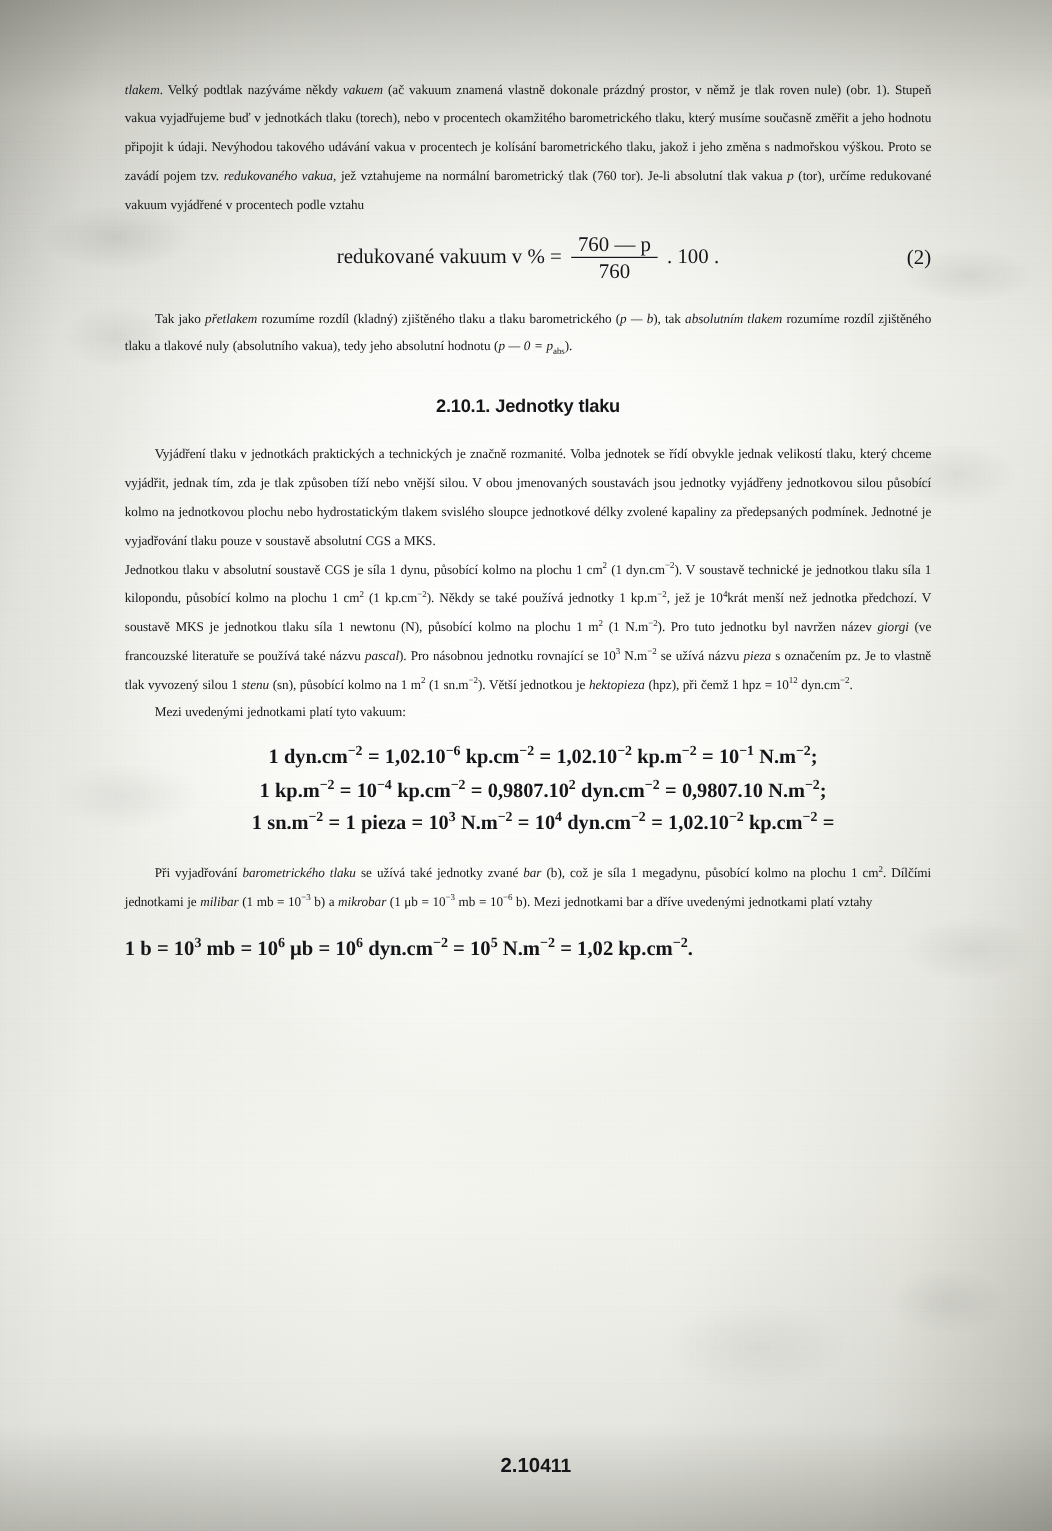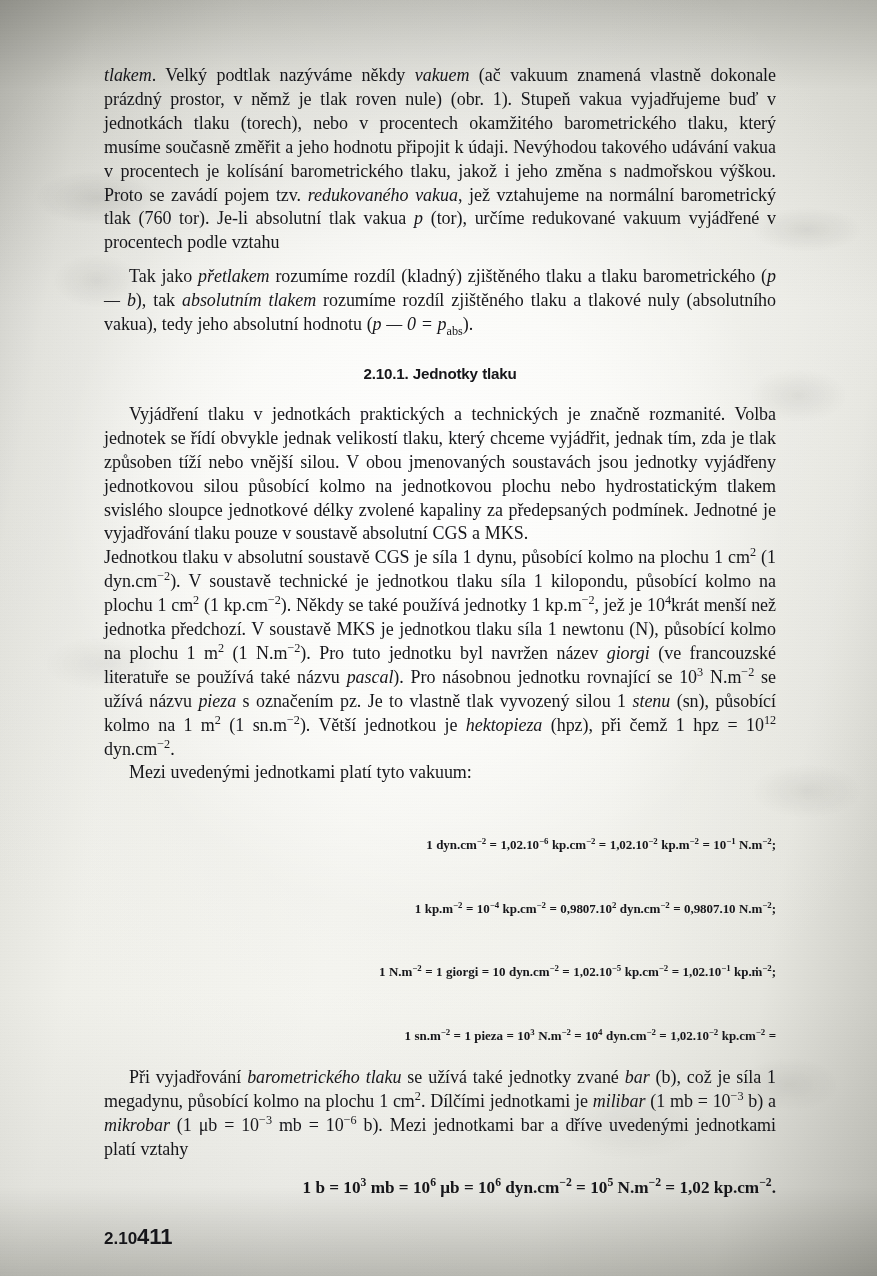--- a/index.html
+++ b/index.html
@@ -55,21 +55,21 @@
   #content {
     position: absolute;
     left: 104px;
     top: 64px;
     width: 672px;
     z-index: 3;
   }
 
   p, .eqline, .heading {
     margin: 0;
-    font-size: 18px;
+    font-size: 11px;
     line-height: 23.9px;
     text-align: justify;
     letter-spacing: -0.05px;
     word-spacing: 0.3px;
   }
   p { text-indent: 0; }
   p.indent { text-indent: 25px; }
 
   .heading {
     font-family: "Liberation Sans", "DejaVu Sans", sans-serif;
@@ -115,68 +115,77 @@
   .eqnum {
     position: absolute;
     right: 0;
     top: 50%;
     transform: translateY(-50%);
     font-size: 17.4px;
   }
 
   .eqlist { margin: 0; padding: 0; }
   .eqline {
-    text-align: right;
-    font-weight: bold;
-    font-size: 13px;
+    text-align: center;
+    font-weight: bold;
+    font-size: 17px;
     line-height: 27.5px;
     padding-left: 25px;
     white-space: nowrap;
-    margin-top: 36px;
   }
   .eqline.cont { padding-left: 52px; }
 
   .centered-eq {
-    text-align: right;
+    text-align: left;
     font-weight: bold;
     font-size: 17.2px;
     line-height: 27px;
     padding: 12px 0 0 0;
   }
 
   sup { font-size: 0.68em; vertical-align: super; line-height: 0; }
   sub { font-size: 0.68em; vertical-align: sub; line-height: 0; }
 
   #footer {
     position: absolute;
     left: 104px;
     right: 88px;
     top: 1212px;
     display: flex;
-    justify-content: flex-start;
+    justify-content: center;
     align-items: baseline;
     font-family: "Liberation Sans", "DejaVu Sans", sans-serif;
     font-weight: bold;
     font-size: 17px;
     z-index: 3;
   }
-  #footer .pg { font-size: 22px; margin-top: 12px; }
+  #footer .pg { font-size: 16px; }
 </style>
 </head>
 <body>
 
 <div id="page">
   <div id="paper"></div>
   <div id="grain"></div>
   <div id="bleed"></div>
 
   <div id="content">
 
     <p><i>tlakem</i><span>. Velký podtlak nazýváme někdy </span><i>vakuem</i><span> (ač vakuum znamená vlastně dokonale prázdný prostor, v němž je tlak roven nule) (obr. 1). Stupeň vakua vyjadřujeme buď v jednotkách tlaku (torech), nebo v procentech okamžitého barometrického tlaku, který musíme současně změřit a jeho hodnotu připojit k údaji. Nevýhodou takového udávání vakua v procentech je kolísání barometrického tlaku, jakož i jeho změna s nadmořskou výškou. Proto se zavádí pojem tzv. </span><i>redukovaného vakua</i><span>, jež vztahujeme na normální barometrický tlak (760 tor). Je-li absolutní tlak vakua </span><i>p</i><span> (tor), určíme redukované vakuum vyjádřené v procentech podle vztahu</span></p>
 
+    <div class="display-eq">
+      <span>redukované vakuum v %</span>
+      <span>=</span>
+      <span class="frac">
+        <span class="num">760 — p</span>
+        <span class="den">760</span>
+      </span>
+      <span>. 100 .</span>
+      <span class="eqnum">(2)</span>
+    </div>
 
     <div class="gap-sm"></div>
 
     <p class="indent"><span>Tak jako </span><i>přetlakem</i><span> rozumíme rozdíl (kladný) zjištěného tlaku a tlaku barometrického (</span><i>p — b</i><span>), tak </span><i>absolutním tlakem</i><span> rozumíme rozdíl zjištěného tlaku a tlakové nuly (absolutního vakua), tedy jeho absolutní hodnotu (</span><i>p — 0 = p</i><sub>abs</sub><span>).</span></p>
 
     <div class="gap-lg"></div>
 
     <div class="heading">2.10.1. Jednotky tlaku</div>
 
     <div class="gap-md"></div>
@@ -185,21 +194,20 @@
 
     <p><span>Jednotkou tlaku v absolutní soustavě CGS je síla 1 dynu, působící kolmo na plochu 1 cm</span><sup>2</sup><span> (1 dyn.cm</span><sup>−2</sup><span>). V soustavě technické je jednotkou tlaku síla 1 kilopondu, působící kolmo na plochu 1 cm</span><sup>2</sup><span> (1 kp.cm</span><sup>−2</sup><span>). Někdy se také používá jednotky 1 kp.m</span><sup>−2</sup><span>, jež je 10</span><sup>4</sup><span>krát menší než jednotka předchozí. V soustavě MKS je jednotkou tlaku síla 1 newtonu (N), působící kolmo na plochu 1 m</span><sup>2</sup><span> (1 N.m</span><sup>−2</sup><span>). Pro tuto jednotku byl navržen název </span><i>giorgi</i><span> (ve francouzské literatuře se používá také názvu </span><i>pascal</i><span>). Pro násobnou jednotku rovnající se 10</span><sup>3</sup><span> N.m</span><sup>−2</sup><span> se užívá názvu </span><i>pieza</i><span> s označením pz. Je to vlastně tlak vyvozený silou 1 </span><i>stenu</i><span> (sn), působící kolmo na 1 m</span><sup>2</sup><span> (1 sn.m</span><sup>−2</sup><span>). Větší jednotkou je </span><i>hektopieza</i><span> (hpz), při čemž 1 hpz = 10</span><sup>12</sup><span> dyn.cm</span><sup>−2</sup><span>.</span></p>
 
     <p class="indent">Mezi uvedenými jednotkami platí tyto vakuum:</p>
 
     <div class="gap-sm"></div>
 
     <div class="eqlist">
         <div class="eqline"><span>1 dyn.cm</span><sup>−2</sup><span> = 1,02.10</span><sup>−6</sup><span> kp.cm</span><sup>−2</sup><span> = 1,02.10</span><sup>−2</sup><span> kp.m</span><sup>−2</sup><span> = 10</span><sup>−1</sup><span> N.m</span><sup>−2</sup><span>;</span></div>
         <div class="eqline"><span>1 kp.m</span><sup>−2</sup><span> = 10</span><sup>−4</sup><span> kp.cm</span><sup>−2</sup><span> = 0,9807.10</span><sup>2</sup><span> dyn.cm</span><sup>−2</sup><span> = 0,9807.10 N.m</span><sup>−2</sup><span>;</span></div>
-        <div class="eqline"><span>1 N.m</span><sup>−2</sup><span> = 1 giorgi = 10 dyn.cm</span><sup>−2</sup><span> = 1,02.10</span><sup>−5</sup><span> kp.cm</span><sup>−2</sup><span> = 1,02.10</span><sup>−1</sup><span> kp.ṁ</span><sup>−2</sup><span>;</span></div>
         <div class="eqline"><span>1 sn.m</span><sup>−2</sup><span> = 1 pieza = 10</span><sup>3</sup><span> N.m</span><sup>−2</sup><span> = 10</span><sup>4</sup><span> dyn.cm</span><sup>−2</sup><span> = 1,02.10</span><sup>−2</sup><span> kp.cm</span><sup>−2</sup><span> =</span></div>
       </div>
 
     <div class="gap-md"></div>
 
     <p class="indent"><span>Při vyjadřování </span><i>barometrického tlaku</i><span> se užívá také jednotky zvané </span><i>bar</i><span> (b), což je síla 1 megadynu, působící kolmo na plochu 1 cm</span><sup>2</sup><span>. Dílčími jednotkami je </span><i>milibar</i><span> (1 mb = 10</span><sup>−3</sup><span> b) a </span><i>mikrobar</i><span> (1 μb = 10</span><sup>−3</sup><span> mb = 10</span><sup>−6</sup><span> b). Mezi jednotkami bar a dříve uvedenými jednotkami platí vztahy</span></p>
 
     <div class="centered-eq"><span>1 b = 10</span><sup>3</sup><span> mb = 10</span><sup>6</sup><span> μb = 10</span><sup>6</sup><span> dyn.cm</span><sup>−2</sup><span> = 10</span><sup>5</sup><span> N.m</span><sup>−2</sup><span> = 1,02 kp.cm</span><sup>−2</sup><span>.</span></div>
 
   </div>

